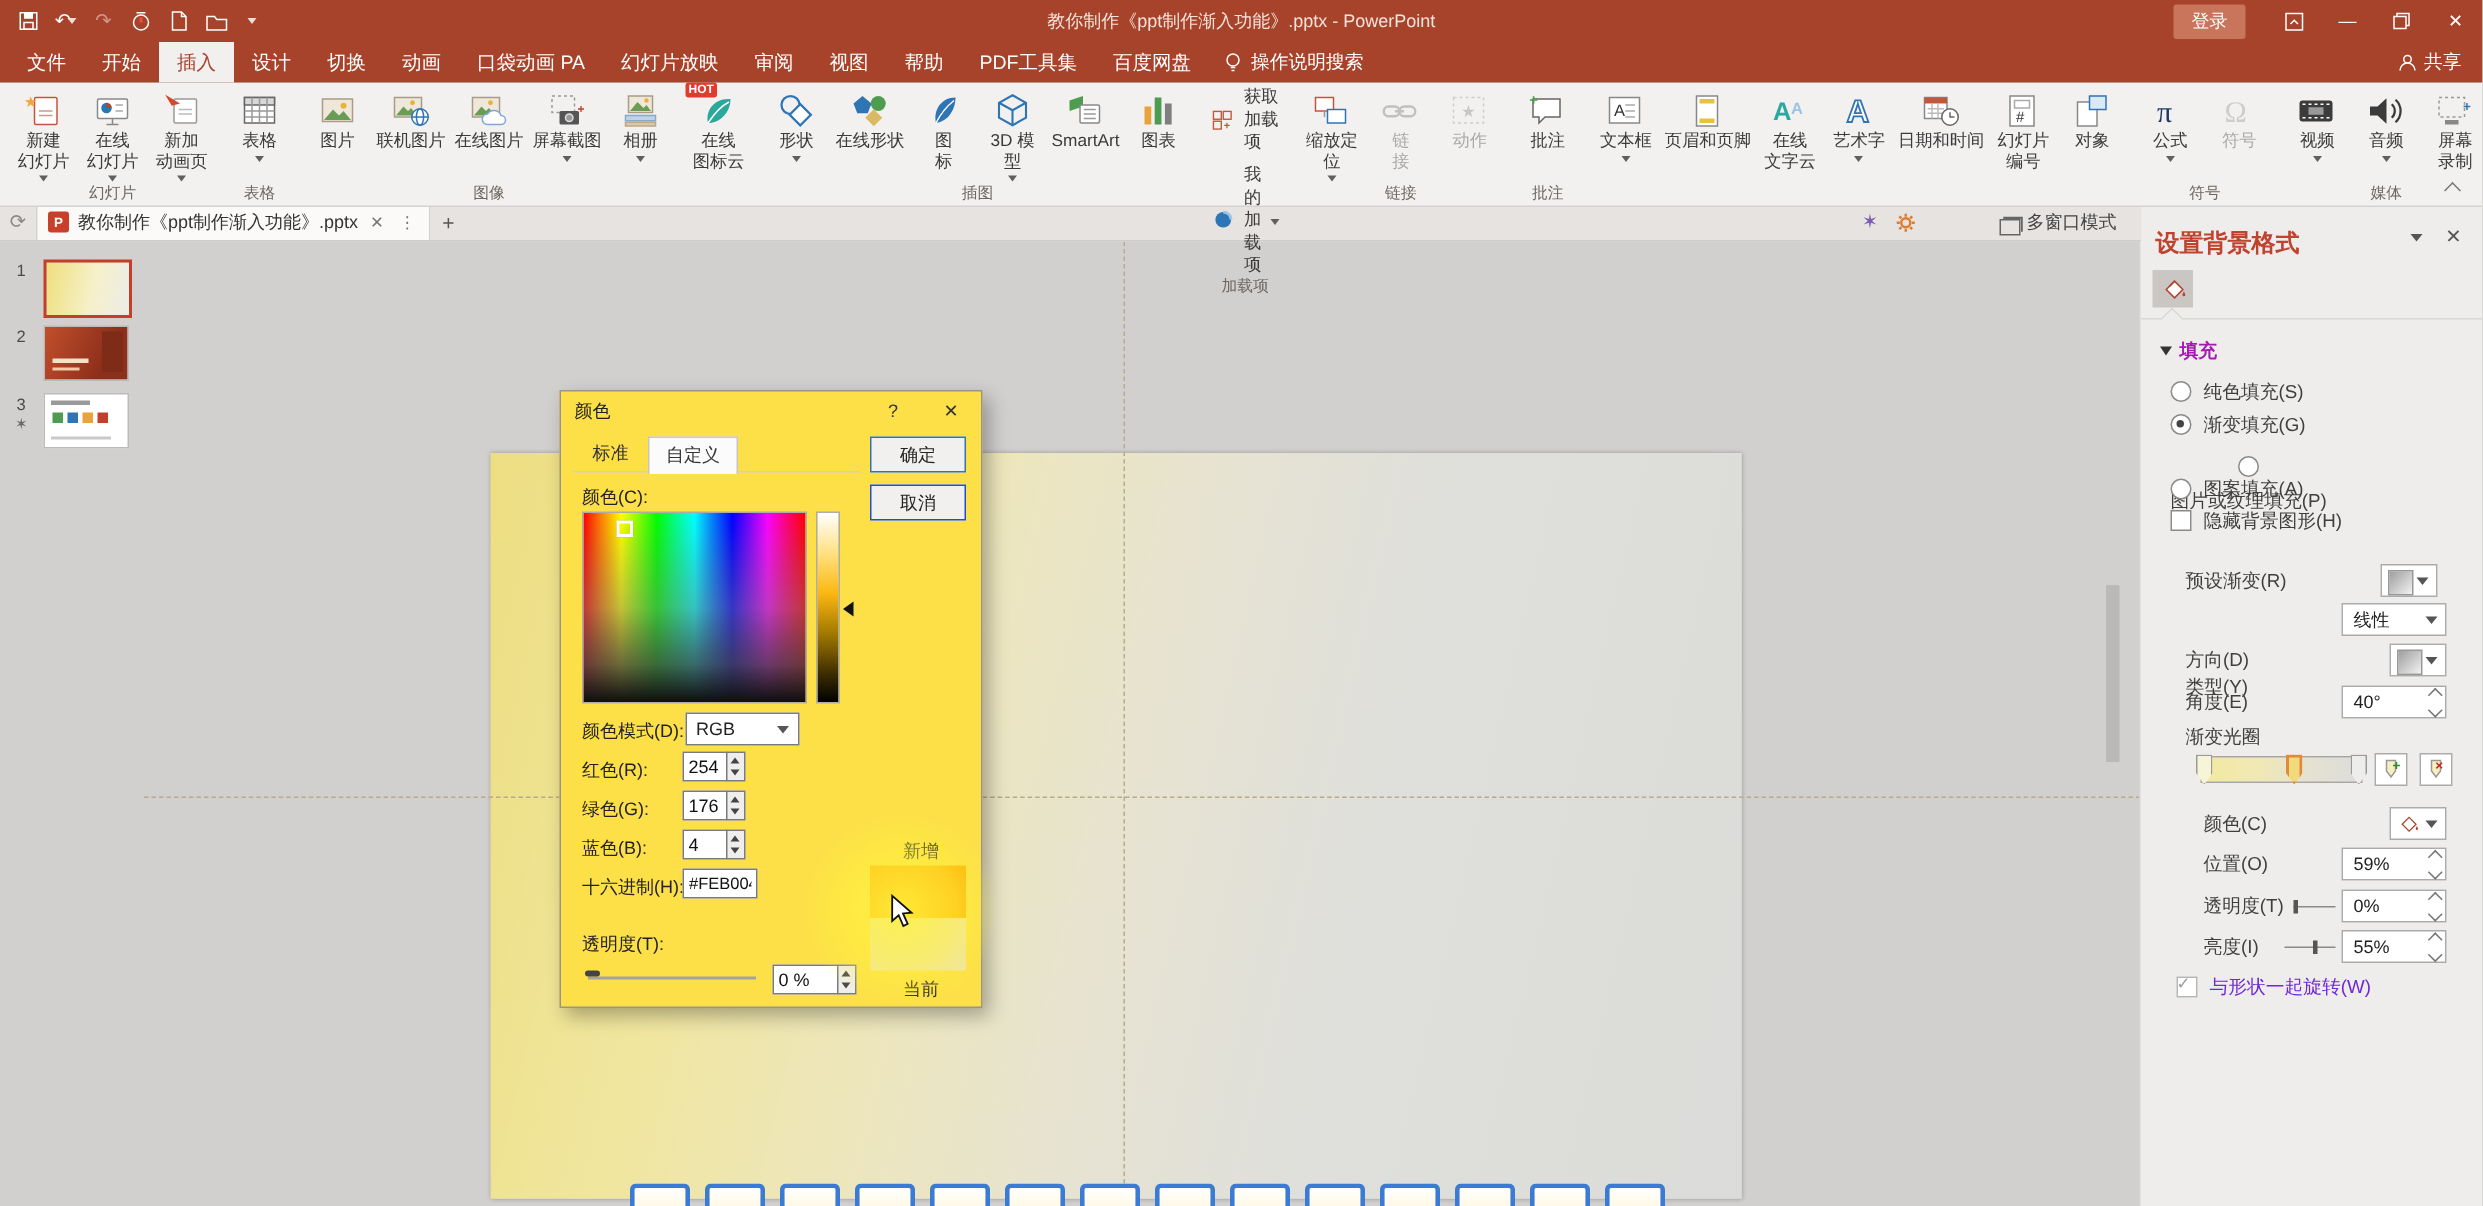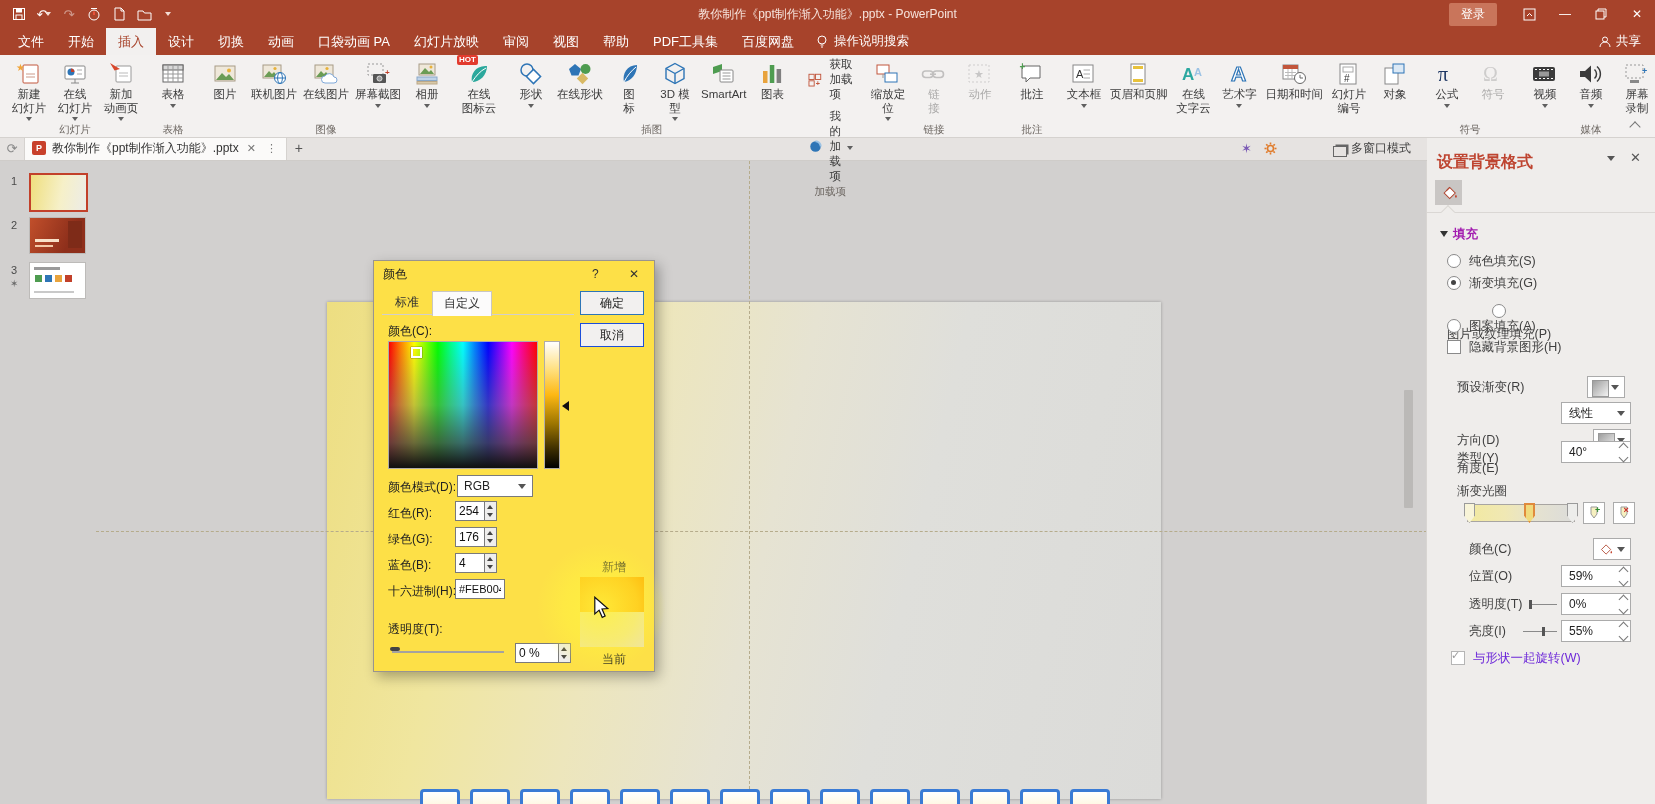--- a/index.html
+++ b/index.html
@@ -857,21 +857,21 @@
     <span>线性</span><span class="cv"></span>
   </div>
 
   <span class="plabel" style="left:30px;top:293px;">方向(D)</span>
   <div class="pctl" style="left:166px;top:293px;width:38px;">
     <span class="gswatch"></span>
       <span class="cv"></span>
   </div>
 
   <span class="plabel" style="left:30px;top:321px;">角度(E)</span>
-  <div class="pctl" style="left:134px;top:305px;width:70px;padding-left:7px;">
+  <div class="pctl" style="left:134px;top:321px;width:70px;padding-left:7px;">
     <span>40°</span>
     <span class="updown">
         <span class="chv-u"></span>
         <span class="chv-d"></span>
       </span>
   </div>
 
   <span class="plabel" style="left:30px;top:344px;">渐变光圈</span>
   <div class="gbar">
     <span class="gstop" style="left:-4px;"></span>

